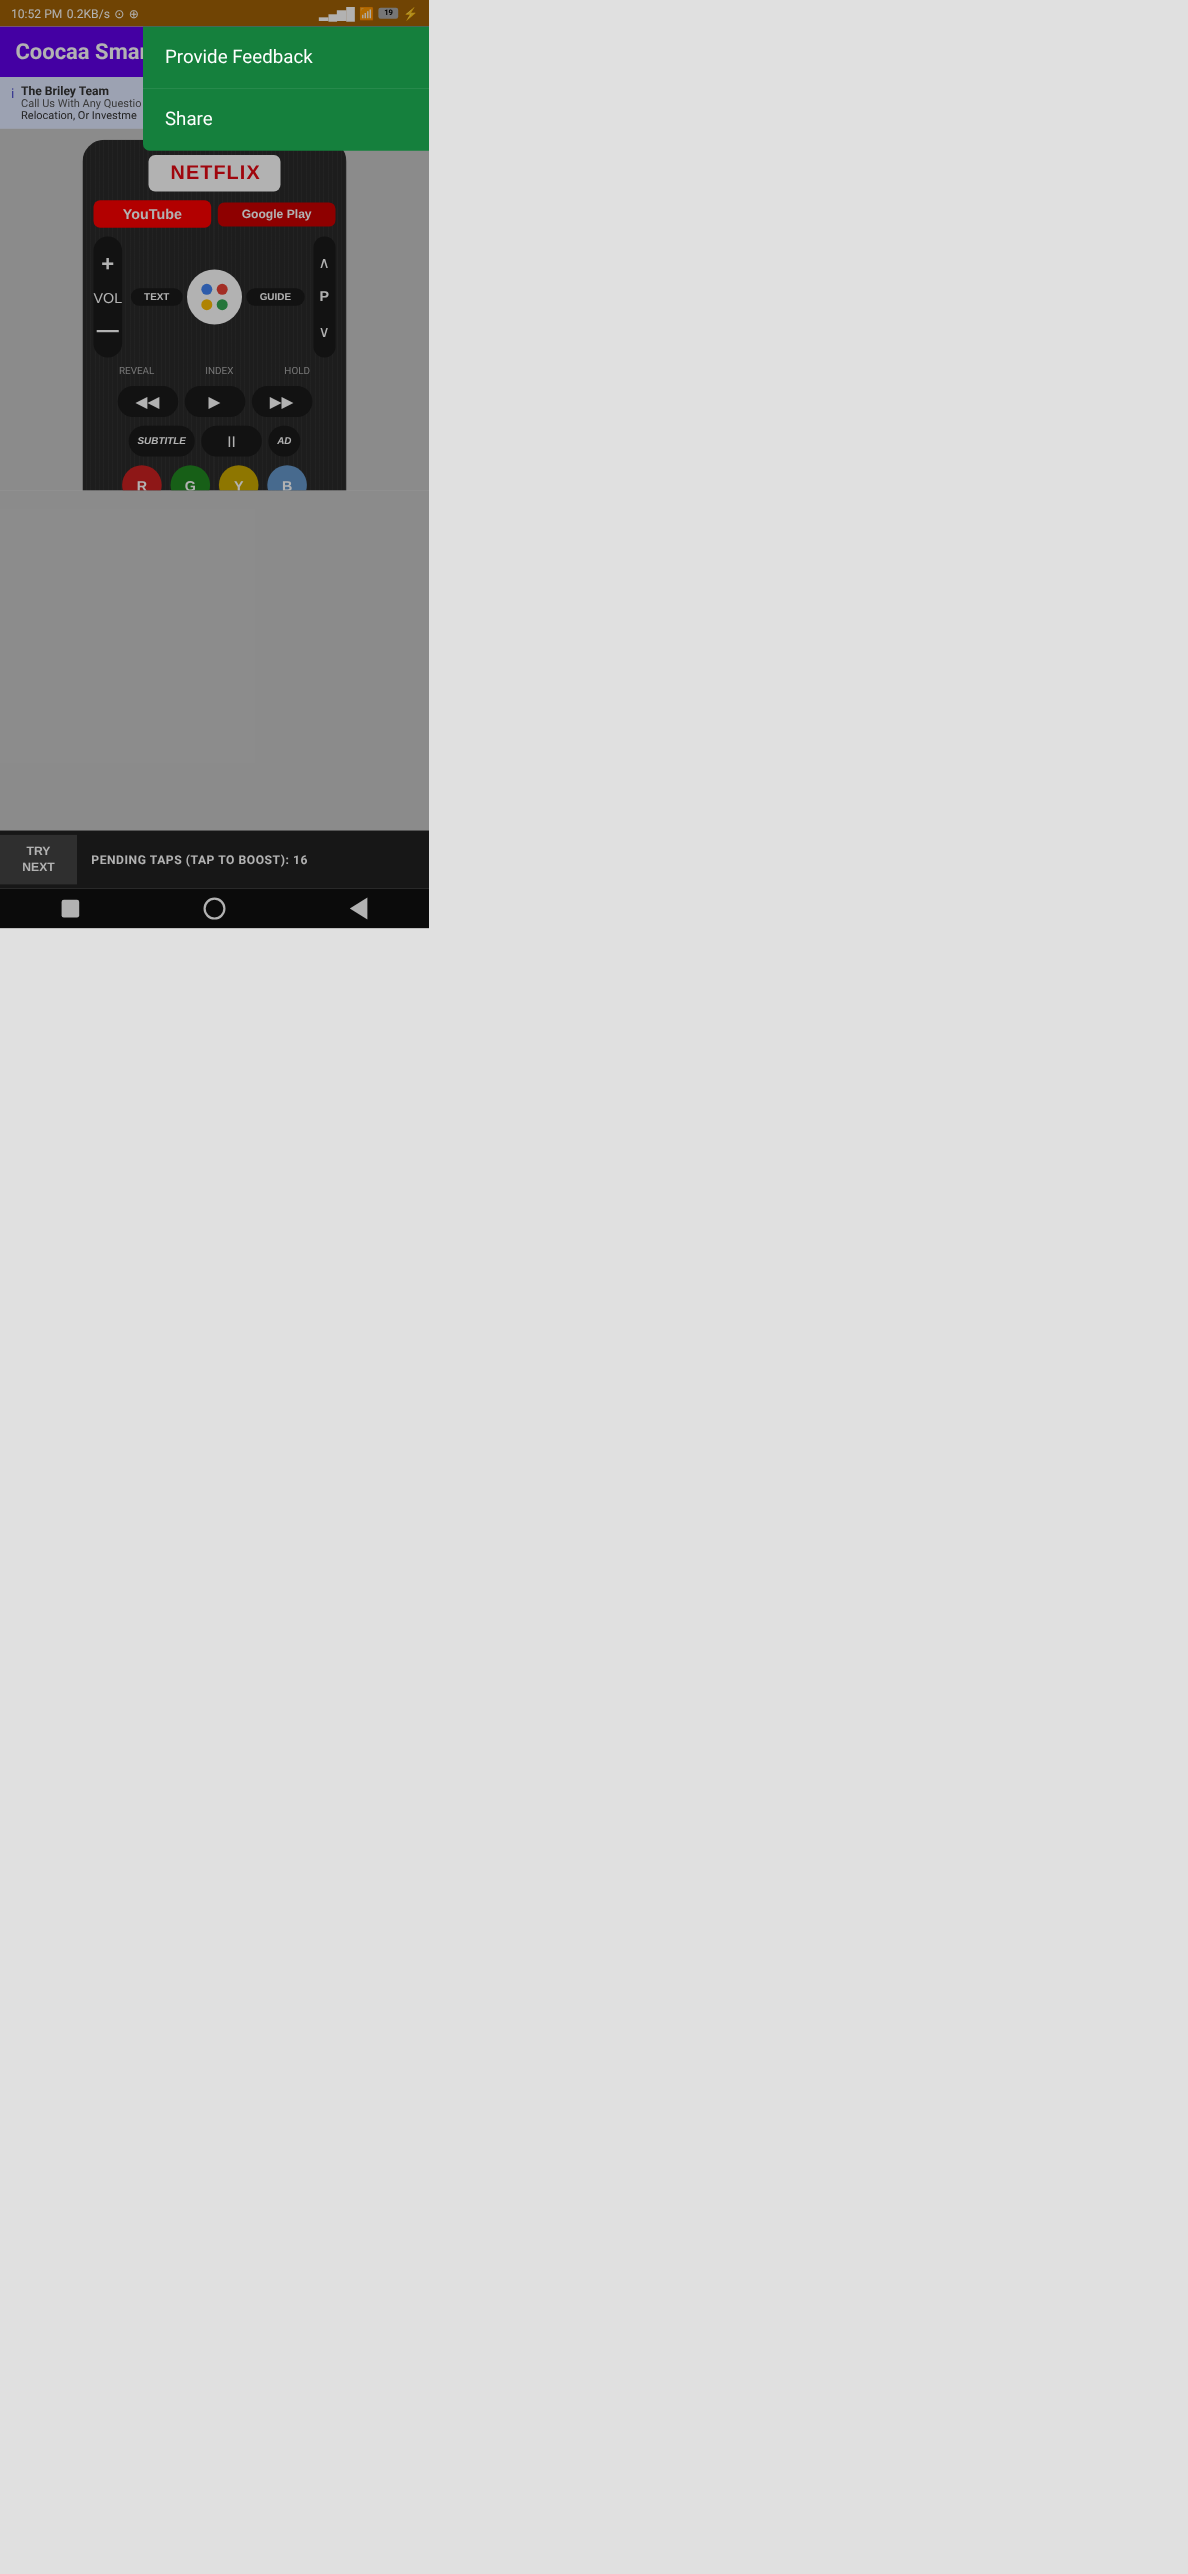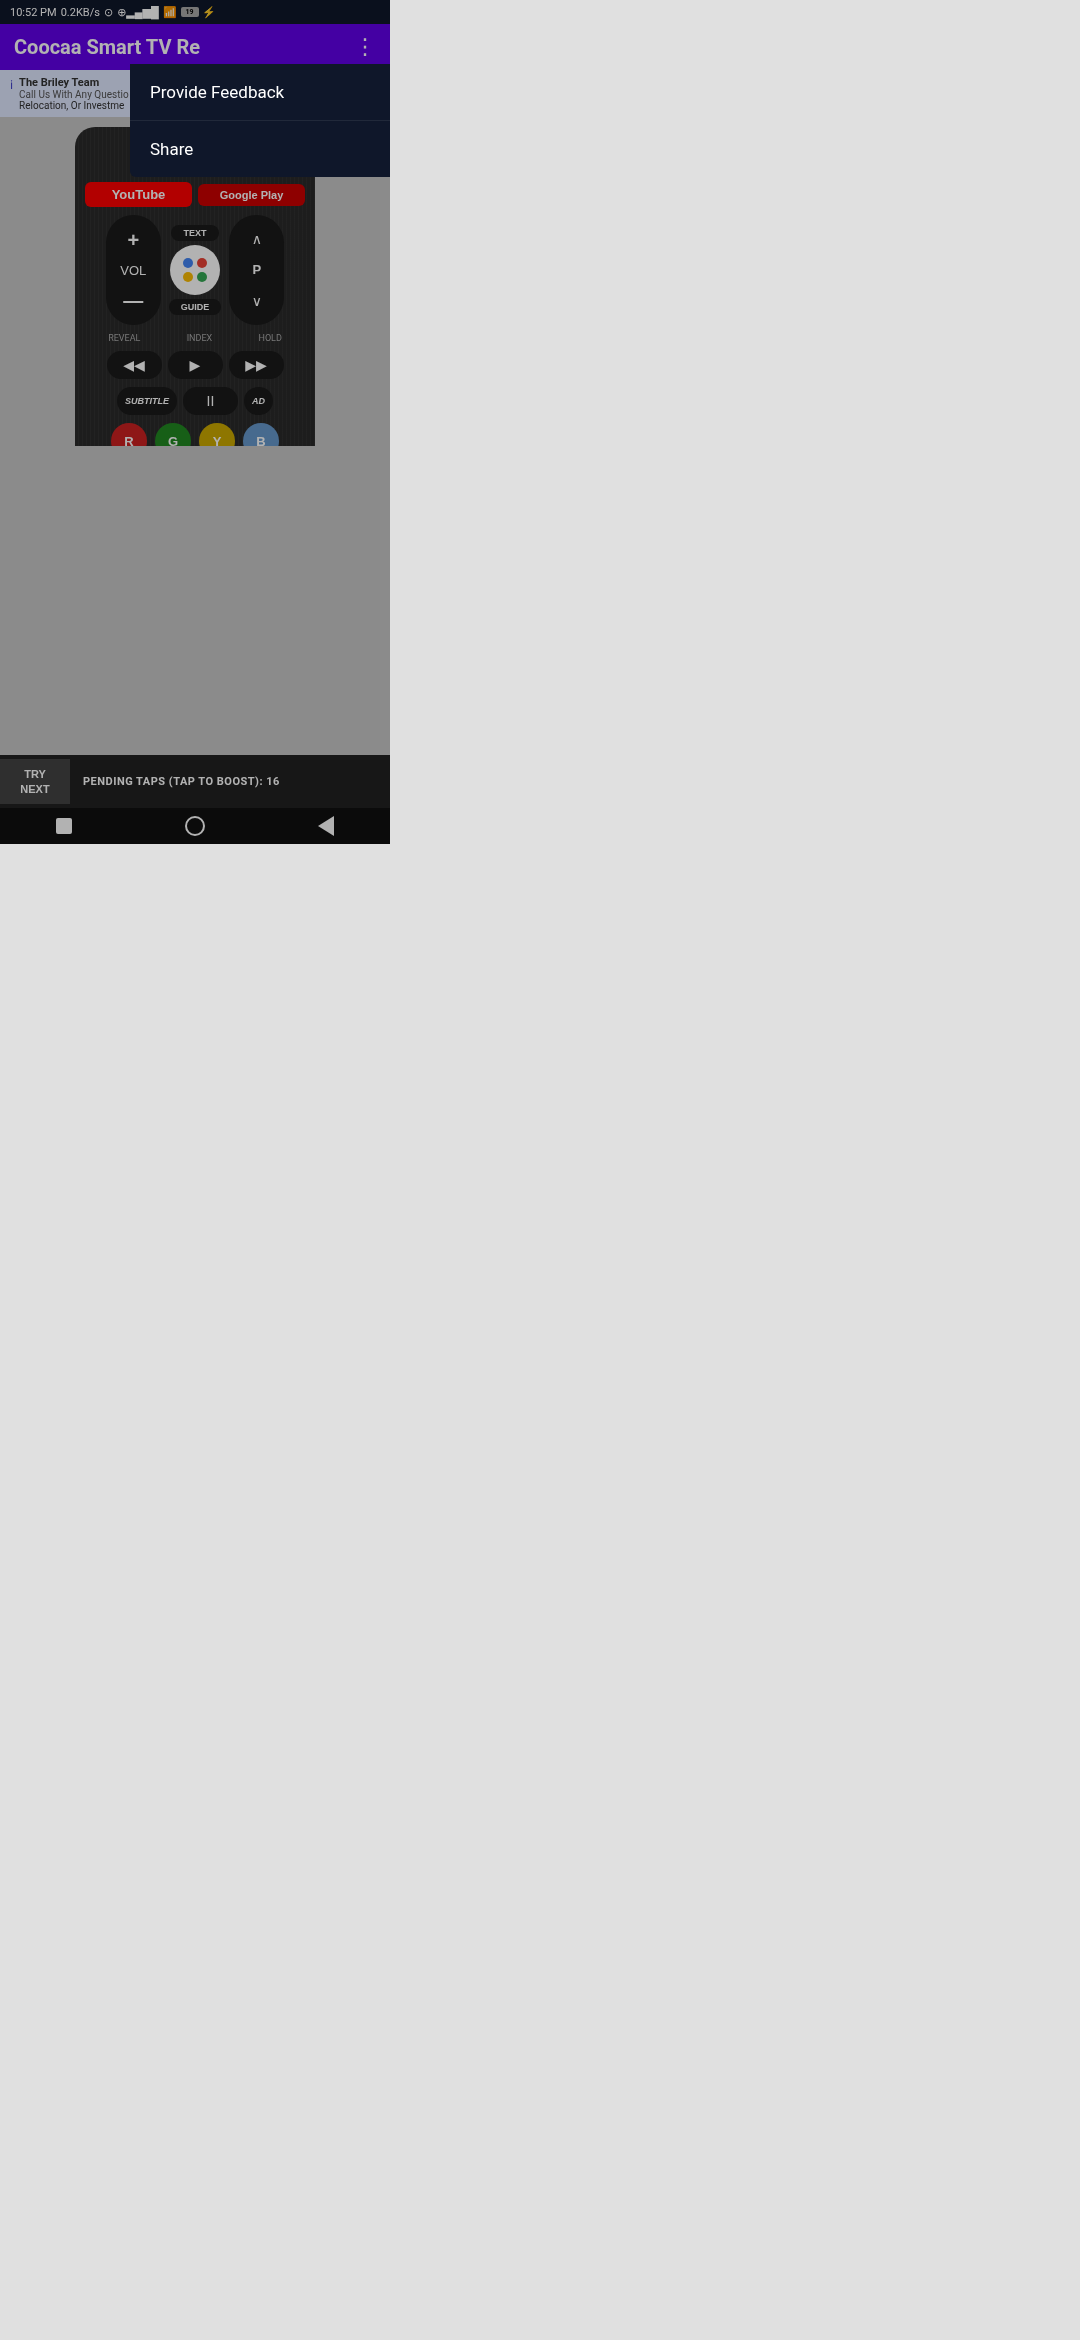--- a/index.html
+++ b/index.html
@@ -9,26 +9,26 @@
       width: 390px;
       height: 844px;
       background: #e0e0e0;
       font-family: 'Roboto', Arial, sans-serif;
       overflow: hidden;
       position: relative;
     }
 
     
     #status-bar {
-      background: #0f172a;
+      background: #a16207;
       color: white;
       font-size: 11px;
       padding: 4px 10px;
       display: flex;
-      justify-content: flex-start;
+      justify-content: space-between;
       align-items: center;
       height: 24px;
     }
 
     #status-left {
       display: flex;
       align-items: center;
       gap: 4px;
     }
 
@@ -206,21 +206,20 @@
       padding: 8px 0;
       justify-content: space-around;
     }
 
     .vol-plus { font-size: 20px; font-weight: bold; }
     .vol-label { font-size: 13px; font-weight: normal; }
     .vol-minus { font-size: 20px; font-weight: bold; }
 
     .center-col {
       display: flex;
-      flex-direction: column;
       align-items: center;
       gap: 4px;
     }
 
     .text-btn {
       background: #1a1a1a;
       border-radius: 20px;
       color: white;
       font-size: 9px;
       font-weight: bold;
@@ -442,25 +441,24 @@
       bottom: 0;
       background: rgba(0,0,0,0.3);
       z-index: 10;
     }
 
     #dropdown-menu {
       position: absolute;
       top: 24px;
       right: 0;
       width: 260px;
-      background: #0f172a;
+      background: #15803d;
       z-index: 20;
       border-radius: 0 0 0 6px;
       overflow: hidden;
-      margin-top: 40px;
     }
 
     .menu-item {
       padding: 18px 20px;
       color: white;
       font-size: 17px;
       cursor: pointer;
       border-bottom: 1px solid rgba(255,255,255,0.08);
     }
 

